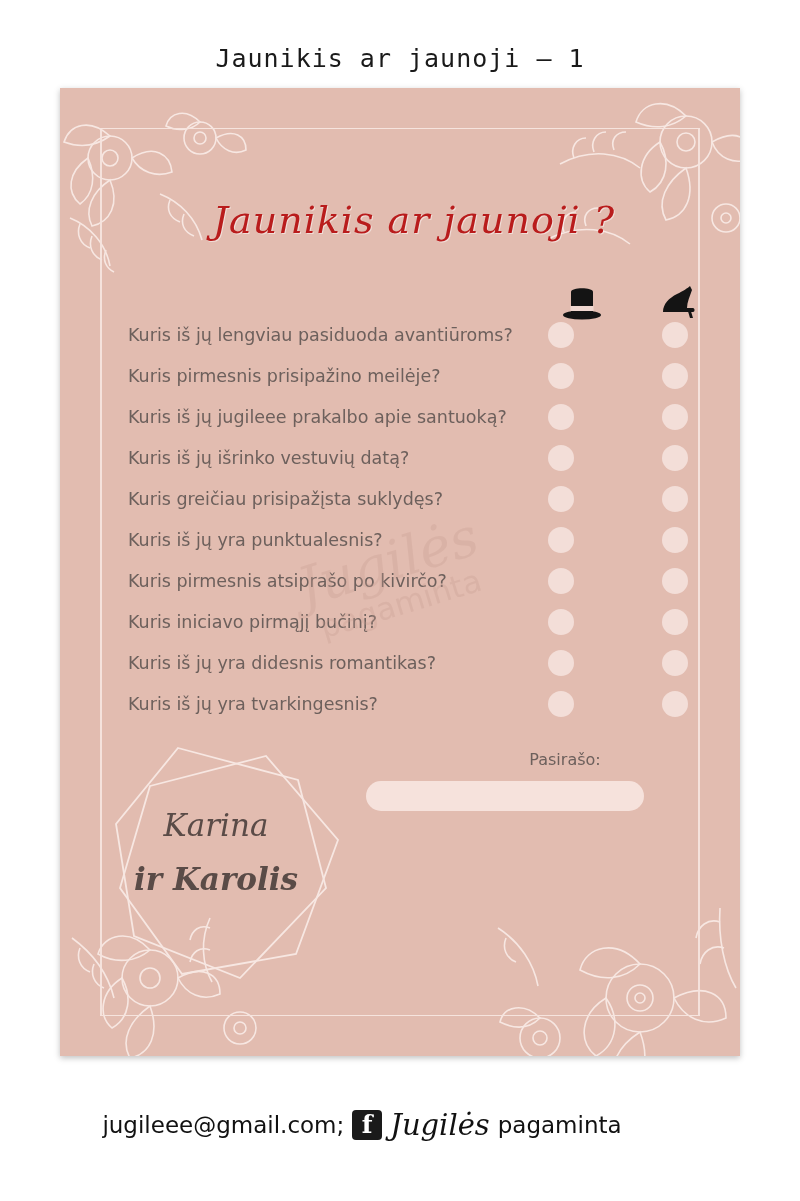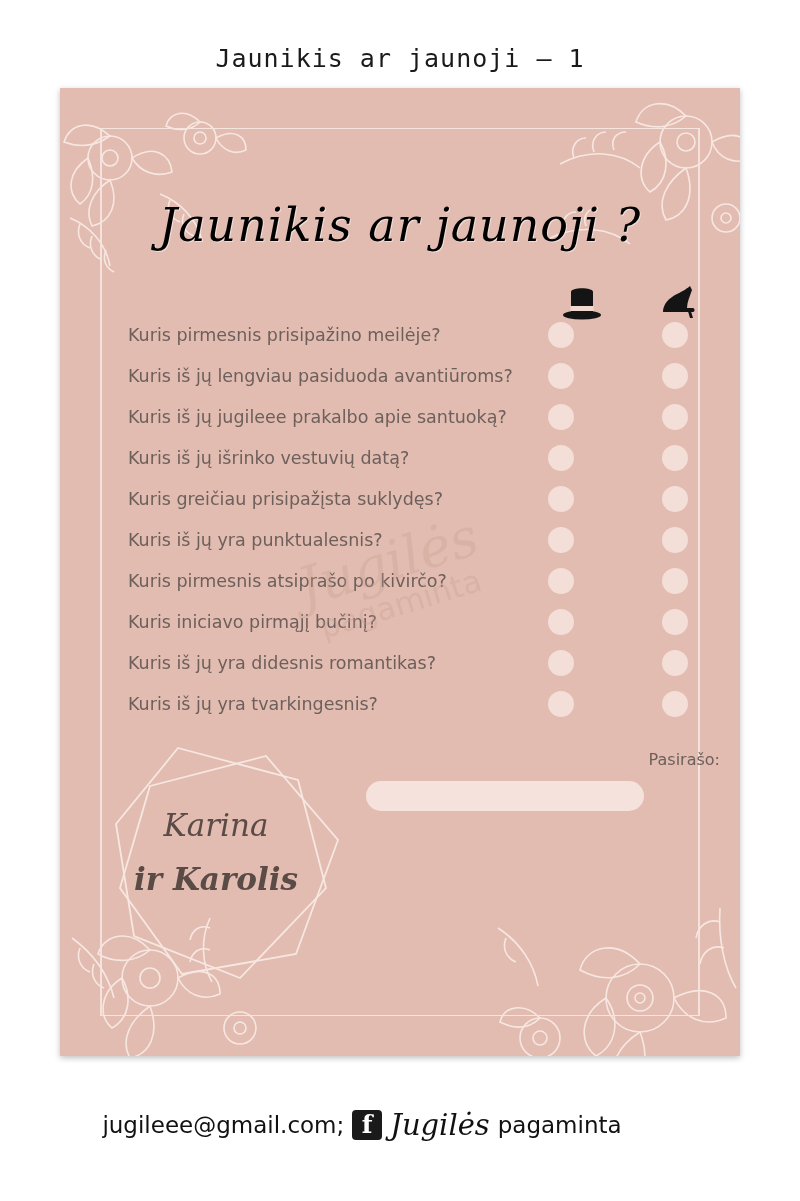--- a/index.html
+++ b/index.html
@@ -58,26 +58,26 @@
   
   .floral {
     position: absolute;
     pointer-events: none;
   }
   .floral svg { display: block; }
 
   
   .card-title {
     position: absolute;
-    left: 0; top: 110px; width: 680px;
+    left: 14px; top: 110px; width: 680px;
     text-align: center;
     font-family: "DejaVu Serif", serif;
     font-style: italic;
-    font-size: 46px;
-    color: #000000;
+    font-size: 38px;
+    color: #b91c1c;
     letter-spacing: 1px;
     text-shadow: 1px 1px 0 rgba(255,255,255,.5);
   }
 
   
   .col-icons {
     position: absolute;
     top: 190px; left: 500px; width: 140px;
     display: flex; justify-content: space-between;
   }
@@ -113,22 +113,22 @@
   }
   .dot {
     width: 26px; height: 26px;
     border-radius: 50%;
     background: #f3ded8;
   }
 
   
   .sig-label {
     position: absolute;
-    left: 390px; top: 662px; width: 270px;
-    text-align: right;
+    left: 370px; top: 662px; width: 270px;
+    text-align: center;
     font-size: 16px;
     color: #6d605c;
     font-family: "DejaVu Sans", sans-serif;
   }
   .sig-line {
     position: absolute;
     left: 306px; top: 693px;
     width: 278px; height: 30px;
     background: #f6e2dc;
     border-radius: 15px;
@@ -332,28 +332,28 @@
       <div class="col-icon">
         <svg width="42" height="38" viewBox="0 0 42 38">
           <path d="M6 28 C6 20 12 14 20 10 C26 7 31 4 33 2 L35 6 C33 12 30 18 30 24 L36 24 C38 24 38 28 36 28 Z" fill="#141414"></path>
           <path d="M30 24 L33 34 L36 34 L33 24 Z" fill="#141414"></path>
         </svg>
       </div>
     </div>
 
     <div class="qlist">
       <div class="qrow">
+        <div class="qtext">Kuris iš jų lengviau pasiduoda avantiūroms?</div>
+        <div class="dots">
+          <div class="dot"></div>
+          <div class="dot"></div>
+        </div>
+      </div>
+      <div class="qrow">
         <div class="qtext">Kuris pirmesnis prisipažino meilėje?</div>
-        <div class="dots">
-          <div class="dot"></div>
-          <div class="dot"></div>
-        </div>
-      </div>
-      <div class="qrow">
-        <div class="qtext">Kuris iš jų lengviau pasiduoda avantiūroms?</div>
         <div class="dots">
           <div class="dot"></div>
           <div class="dot"></div>
         </div>
       </div>
       <div class="qrow">
         <div class="qtext">Kuris iš jų jugileee prakalbo apie santuoką?</div>
         <div class="dots">
           <div class="dot"></div>
           <div class="dot"></div>

